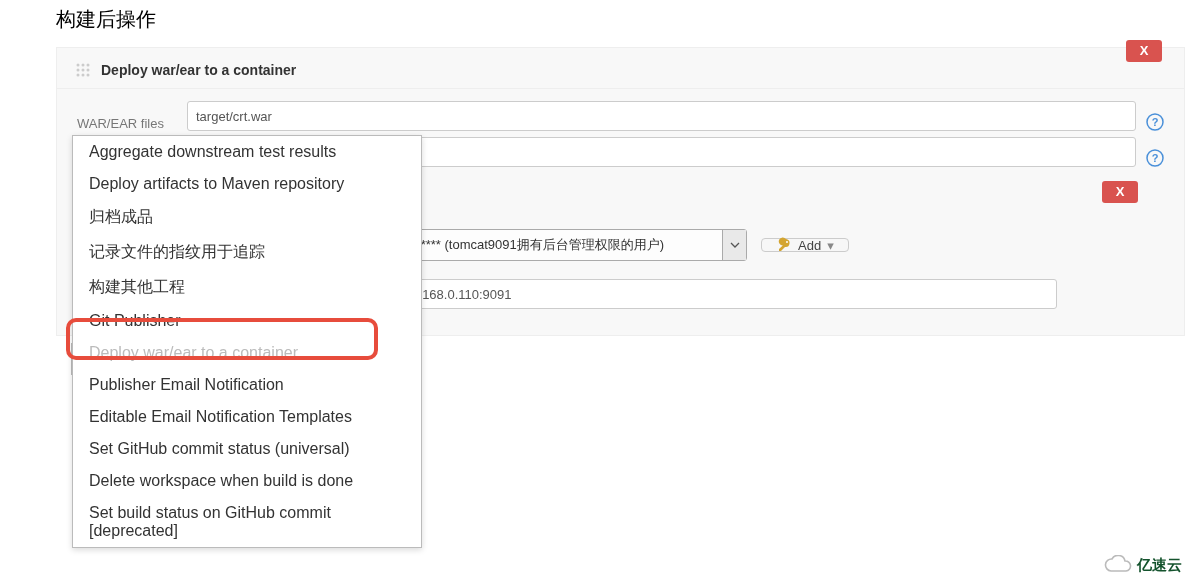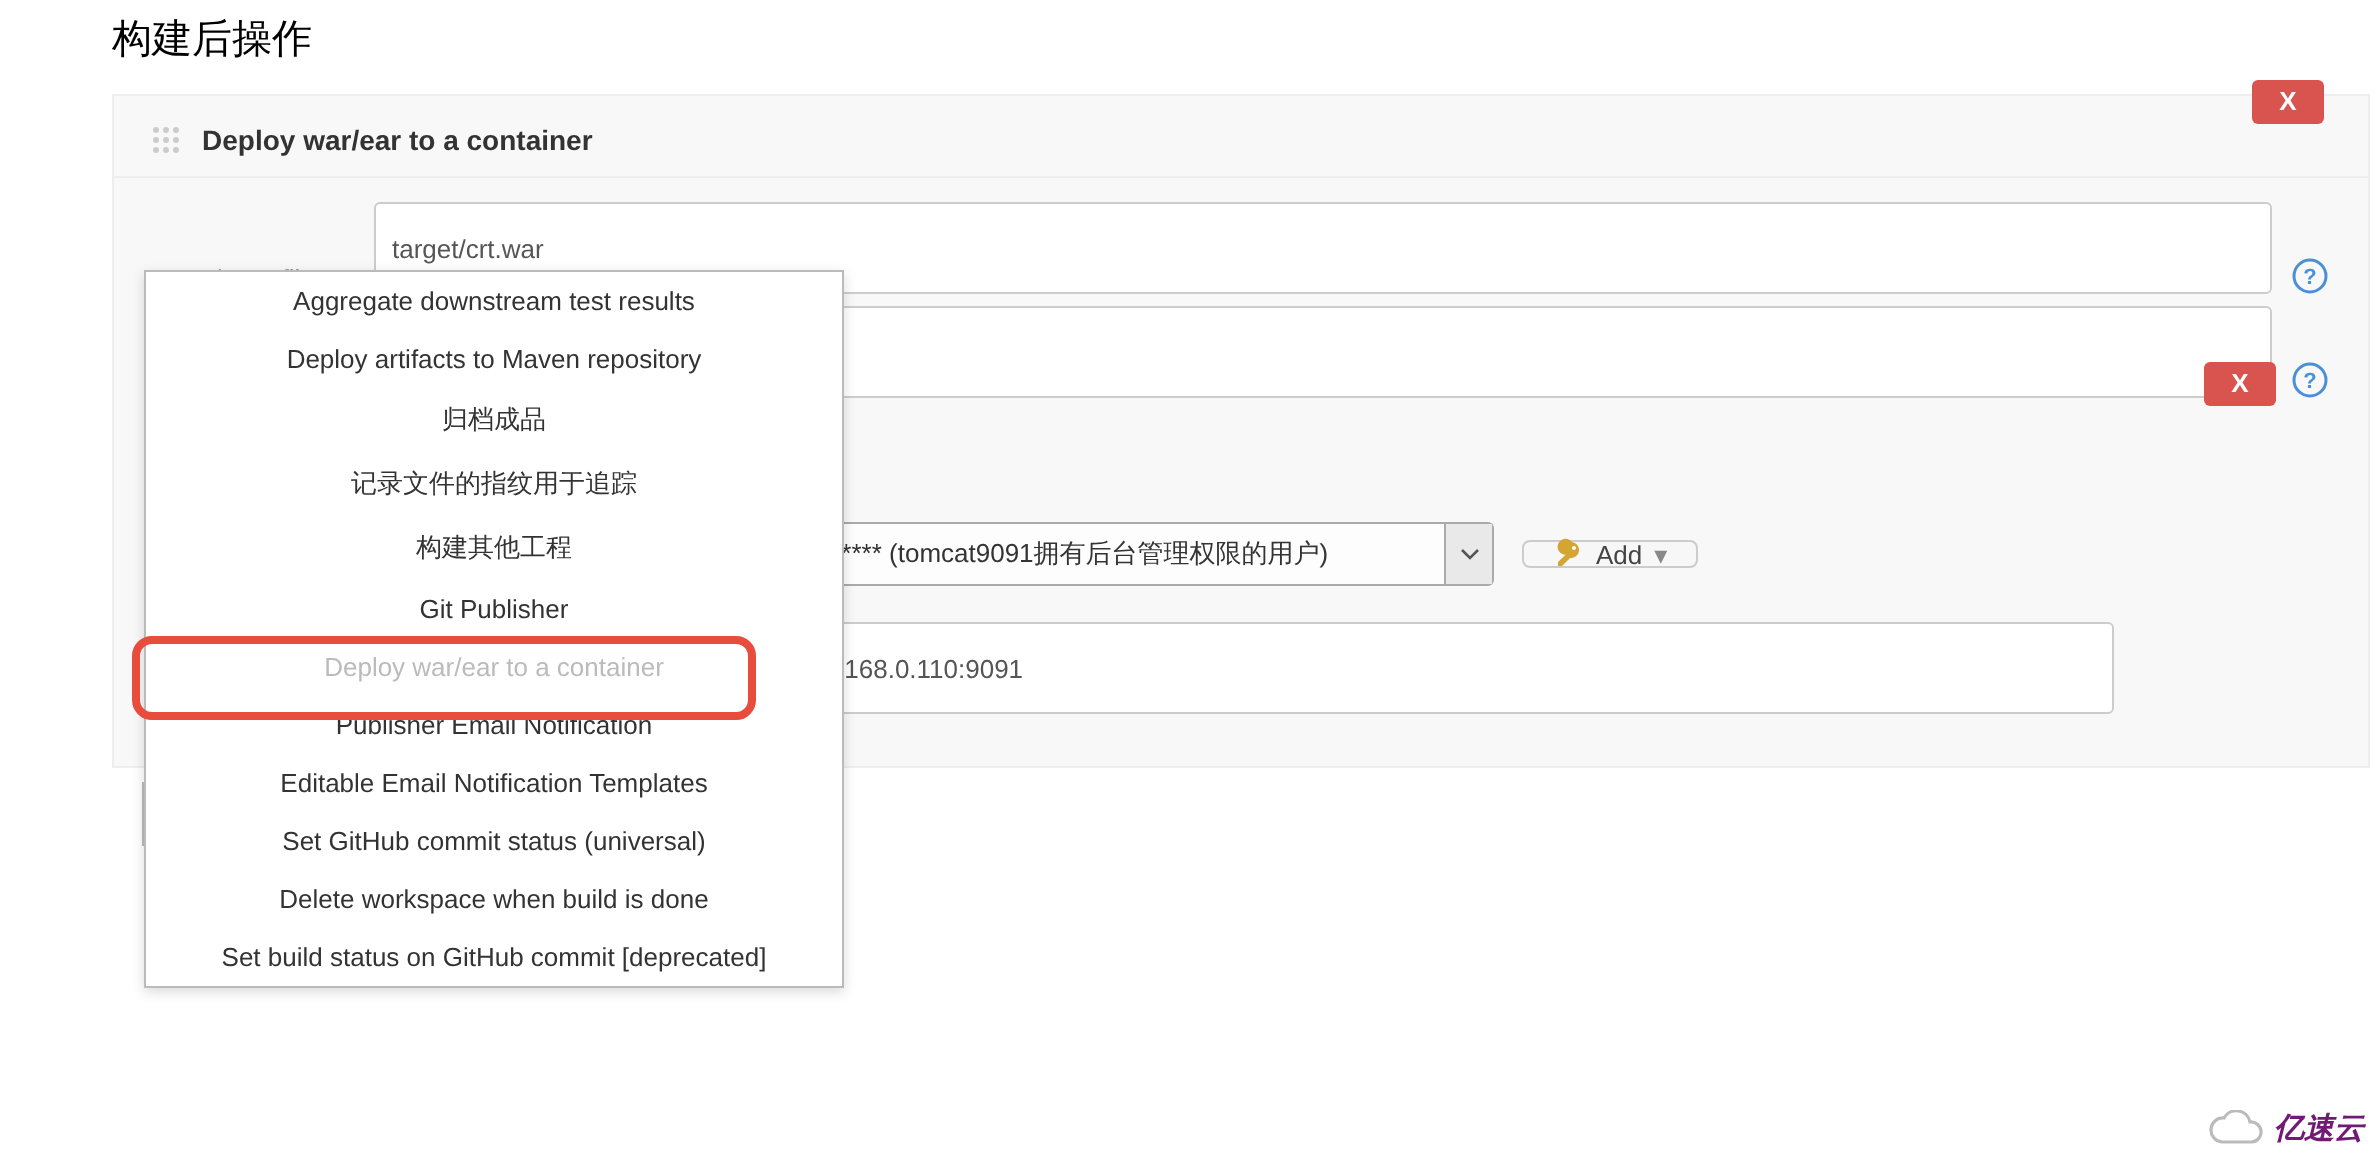--- a/index.html
+++ b/index.html
@@ -75,21 +75,21 @@
     margin: 6px 0;
   }
   .form-row label.field-label {
     width: 110px;
     color: #777;
     font-size: 13px;
     flex-shrink:0;
   }
   .text-input {
     flex: 1;
-    height: 46px;
+    height: 30px;
     border: 1px solid #ccc;
     border-radius: 3px;
     padding: 4px 8px;
     font-size: 13px;
     background:#fff;
     color:#555;
   }
   .help-icon {
     width: 18px;
     height: 18px;
@@ -156,24 +156,23 @@
     left: 72px;
     top: 135px;
     width: 350px;
     background: #fff;
     border: 1px solid #bbb;
     box-shadow: 0 2px 6px rgba(0,0,0,0.15);
     z-index: 50;
   }
   .dropdown-menu .item {
     padding: 7px 16px;
-    font-size: 13px;
+    font-size: 16px;
     color: #333;
     cursor: pointer;
-    text-align: center;
   }
   .dropdown-menu .item.disabled {
     color: #bbb;
     cursor: default;
   }
   .dropdown-menu .item.highlight {
     
     position: relative;
   }
   .red-outline {
@@ -206,26 +205,25 @@
     width:0;height:0;
     border-left:4px solid transparent;
     border-right:4px solid transparent;
     border-top:5px solid #555;
   }
   .watermark {
     position:absolute;
     right:8px;
     bottom:6px;
     display:flex;
-    align-items:flex-start;
+    align-items:flex-end;
     gap:4px;
-    color:#701a75;
+    color:#14532d;
     font-size:15px;
     font-weight:bold;
-    font-style:italic;
   }
   .cloud-icon { width:30px; height:20px; }
 </style>
 </head>
 <body>
 
 
 
 <h2 class="page-title">构建后操作</h2>
 

